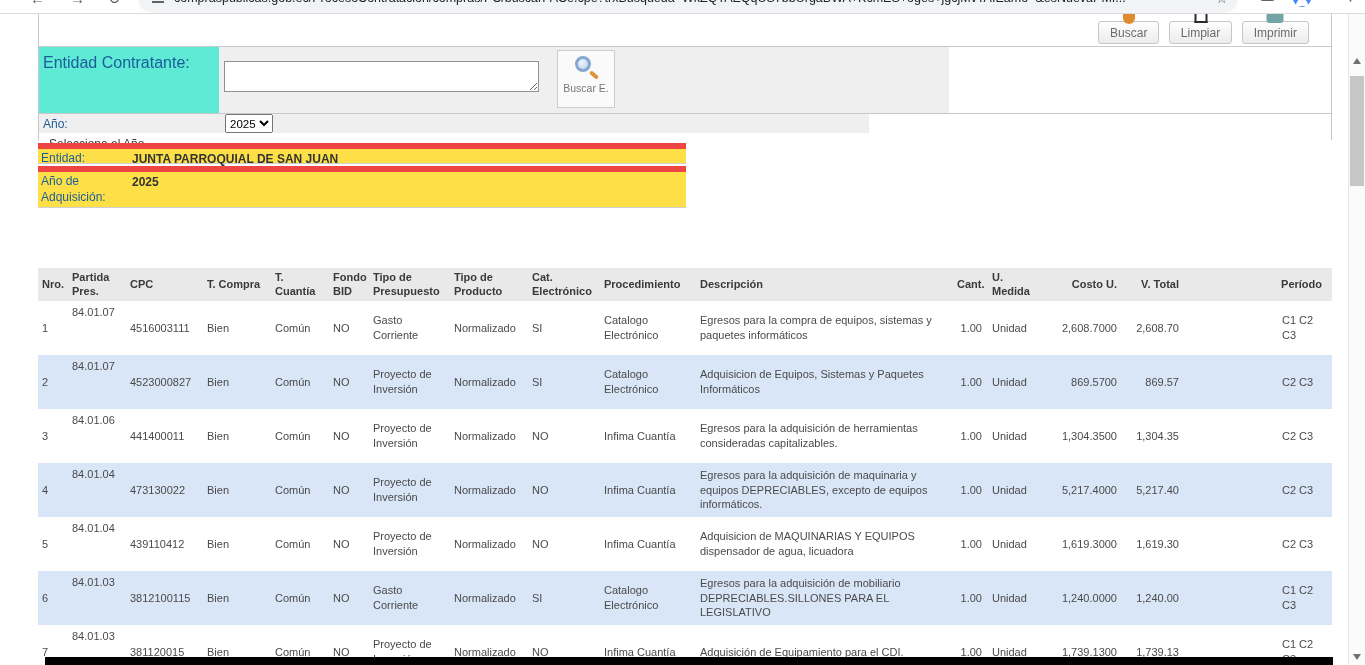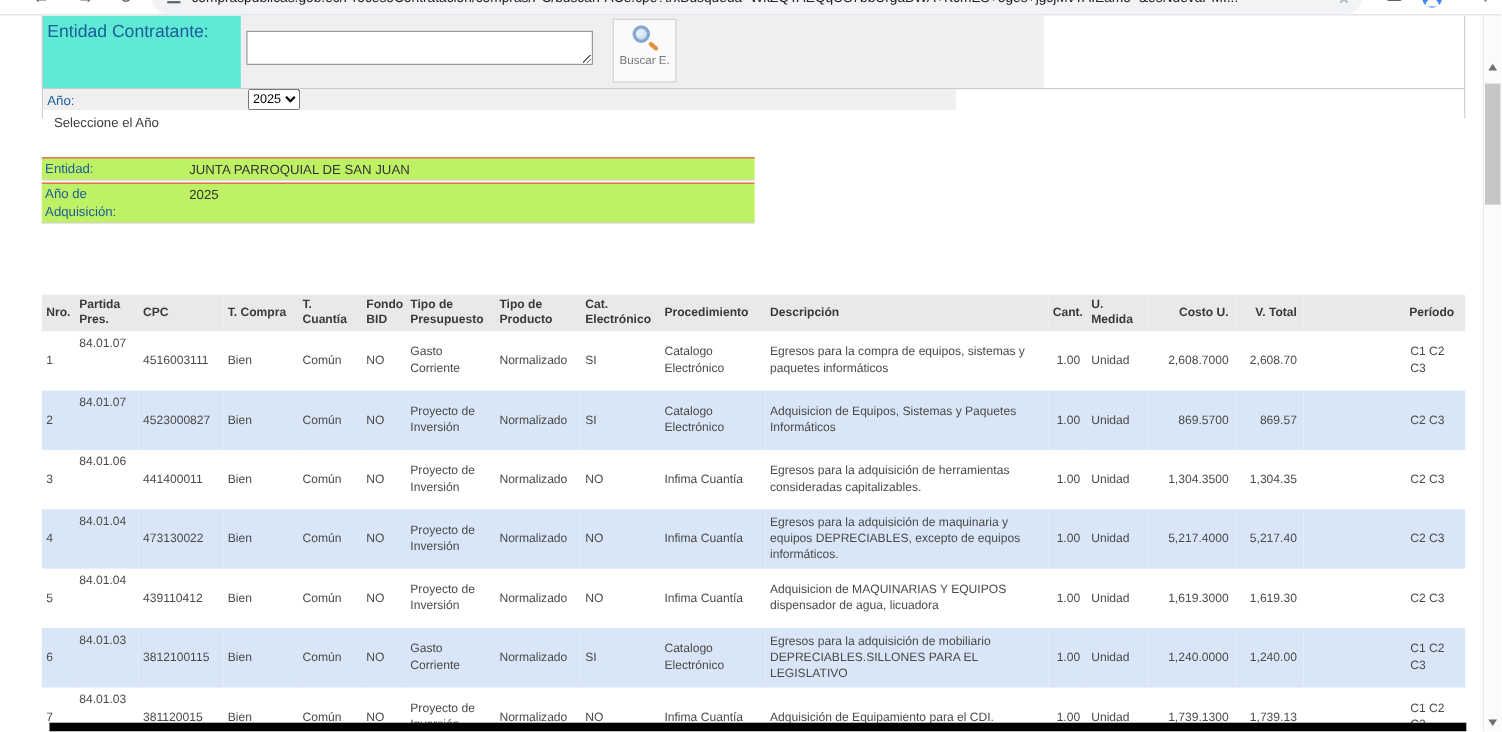--- a/index.html
+++ b/index.html
@@ -68,27 +68,27 @@
                line-height:1.45; }
 
   .row-anio { display:flex; height:25px;flex-direction:column; }
   .anio-left { width:830px; background:#efefef; display:flex; align-items:center; }
   .anio-label { width:180px; padding-left:4px; font-size:12px; color:#1c5c99; }
   .anio-left select { margin-left:6px; font-size:11.5px; height:19px; }
   .anio-right { flex:1; background:#fff; padding:4px 10px; font-size:12px; color:#3c3c3c; }
 
   
   .info-block { position:absolute; left:38px; top:129px; width:648px; }
-  .info-row { display:flex; background:#bef264; border-top:1px solid #ef4444;
-              border-bottom:1px solid #cfcfcf; margin-bottom:2px;gap:40px; }
+  .info-row { display:flex; background:#fde047; border-top:6px solid #ef4444;
+              border-bottom:1px solid #cfcfcf; margin-bottom:2px; }
   .info-row.h1 { height:21px; }
   .info-row.h2 { min-height:37px; }
   .info-row.last { border-bottom:1px solid #b2b2b2; }
   .info-label { width:88px; padding:2px 2px 2px 3px; font-size:12px; color:#1c5c99; line-height:1.3; }
-  .info-value { flex:1; padding:3px 6px; font-size:12px; font-weight:normal; color:#333; }
+  .info-value { flex:1; padding:3px 6px; font-size:12px; font-weight:bold; color:#333; }
 
   
   .pac-table { position:absolute; left:38px; top:254px; width:1294px;
                border-collapse:collapse; table-layout:fixed; font-size:11px; }
   .pac-table th { background:#e9e9e9; height:33px; font-size:11px; font-weight:bold;
                   color:#3a3a3a; text-align:left; padding:2px 4px; vertical-align:middle; line-height:1.2; }
   .pac-table td { color:#4a4a4a; padding:3px 4px; vertical-align:middle; line-height:1.35; }
   .pac-table tbody tr { height:54px; }
   .pac-table tbody tr.alt { background:#d9e6f7; }
   .col-partida { vertical-align:top !important; padding-top:4px !important; }
@@ -124,20 +124,34 @@
     <span class="star">☆</span>
   </div>
   <span class="sidepanel"></span>
   <span class="avatar"></span>
   <span class="kebab">⋮</span>
 </div>
 
 <div class="page">
 
   <div class="form-box">
+    <div class="toolbar-row">
+      <span class="btn-wrap">
+        <span class="btn-icon icon-binoculars"></span>
+        <button class="btn">Buscar</button>
+      </span>
+      <span class="btn-wrap">
+        <span class="btn-icon icon-eraser"></span>
+        <button class="btn">Limpiar</button>
+      </span>
+      <span class="btn-wrap">
+        <span class="btn-icon icon-printer"></span>
+        <button class="btn">Imprimir</button>
+      </span>
+    </div>
 
     <div class="row-entidad">
       <div class="label-cell">Entidad Contratante:</div>
       <div class="input-cell">
         <textarea style=""></textarea>
         <div class="buscar-e">
           <div class="mag">
             <div class="lens"></div>
               <div class="handle"></div>
           </div>

